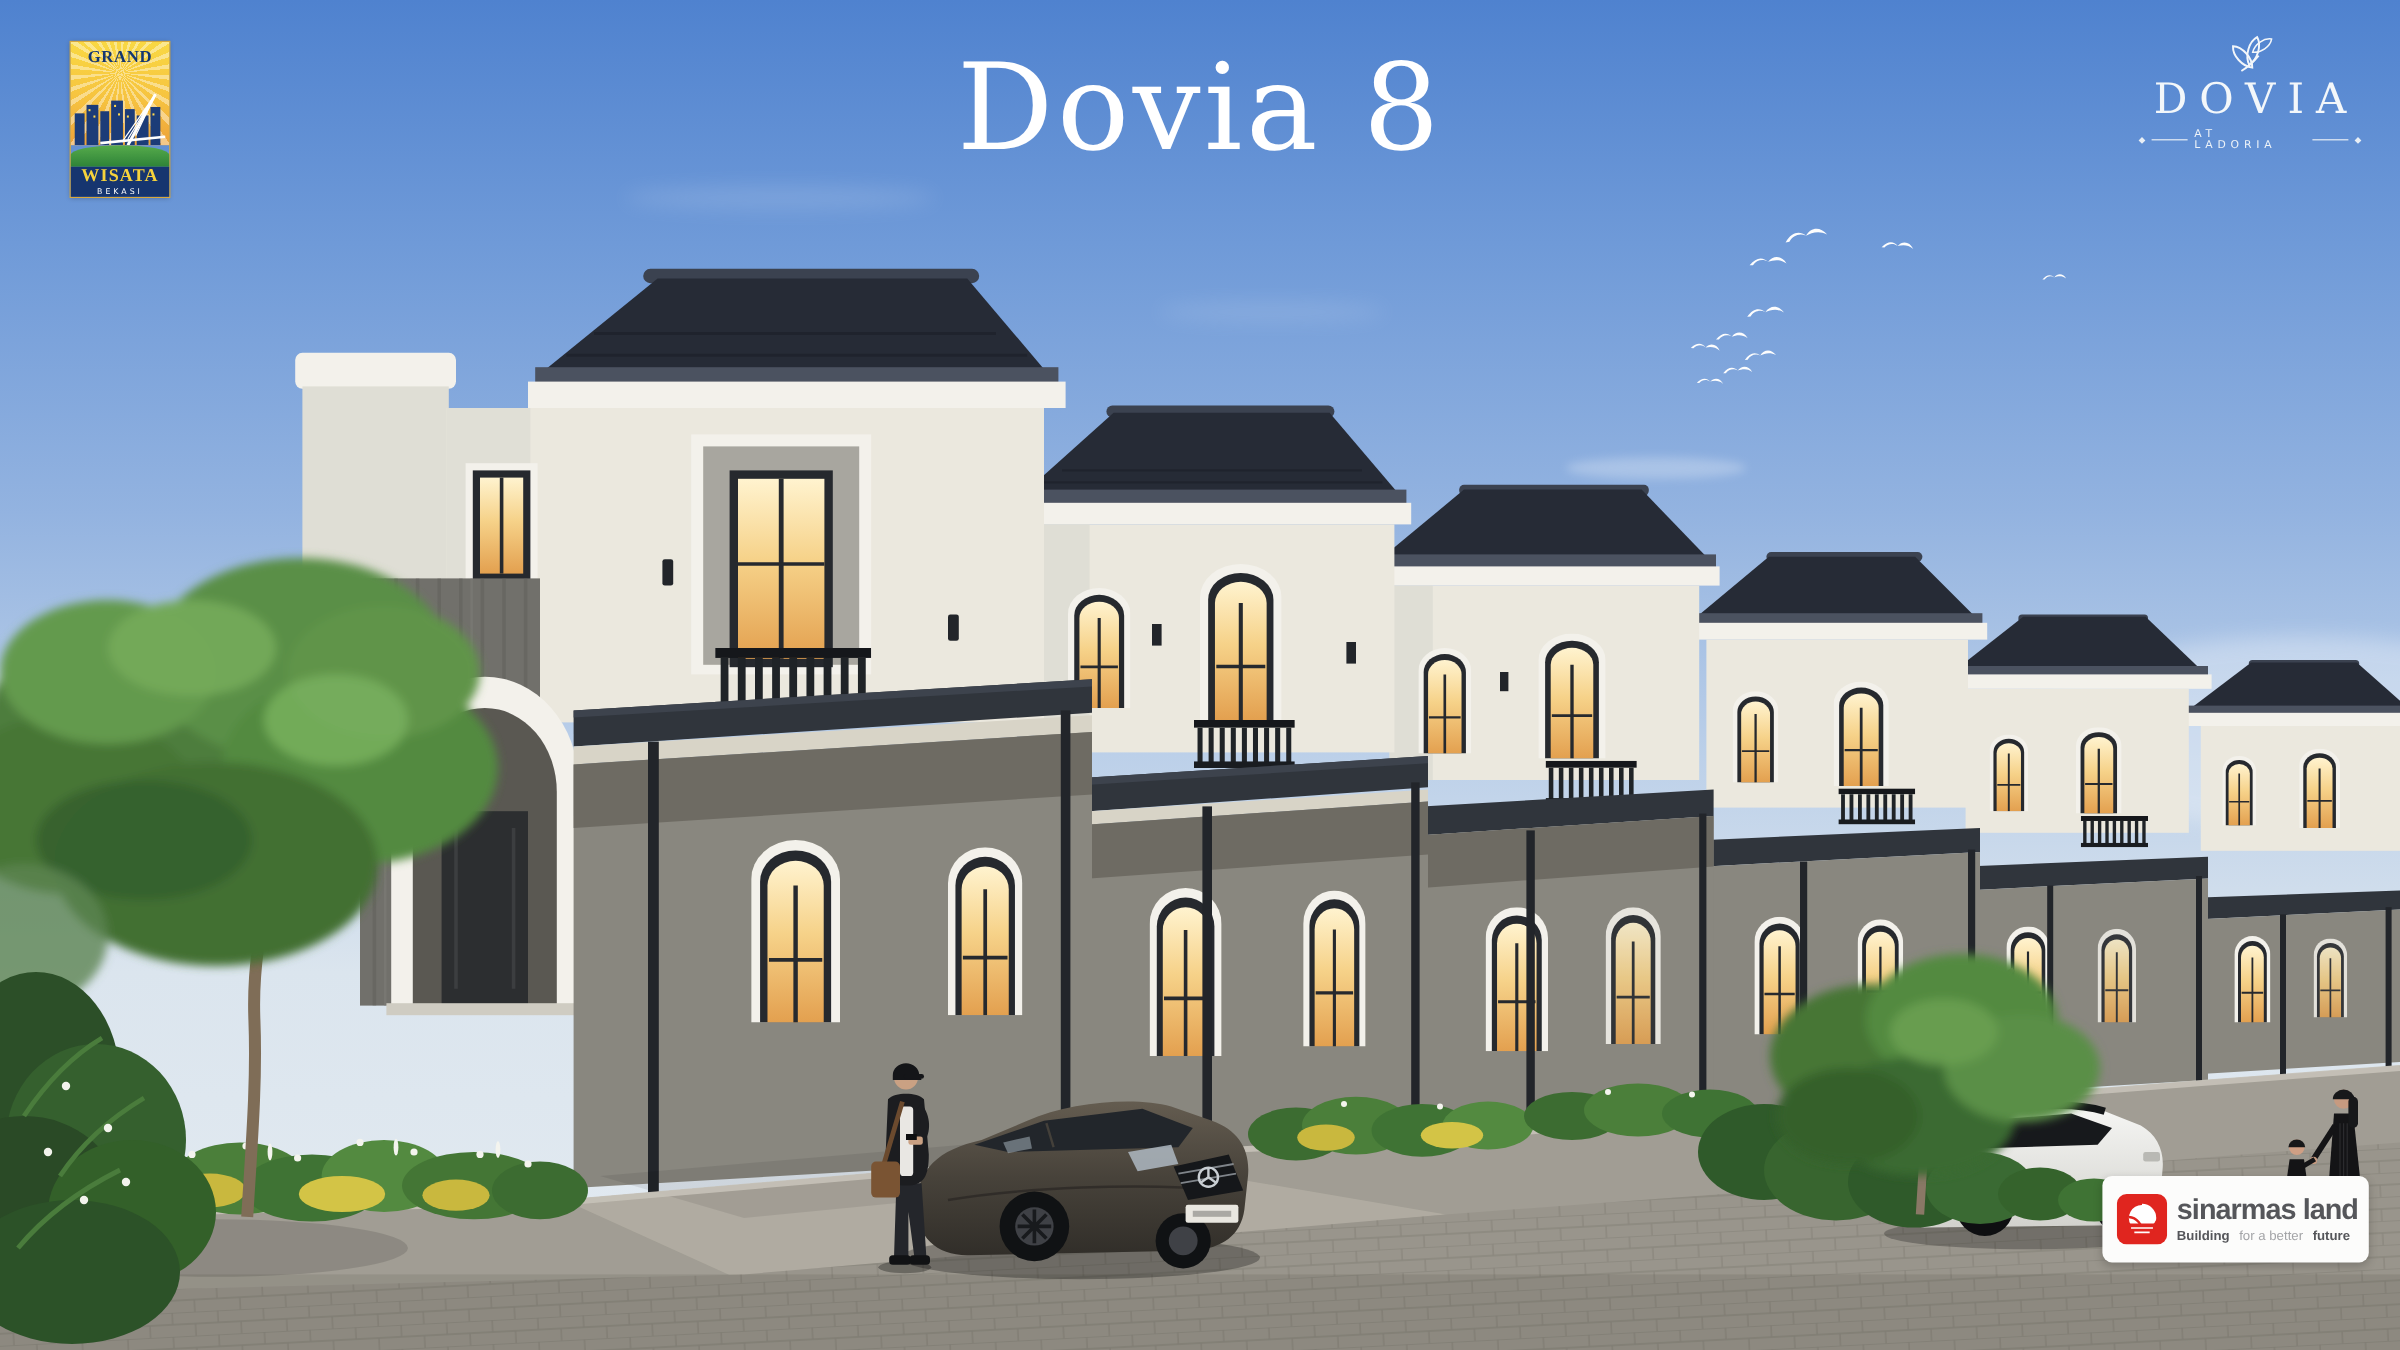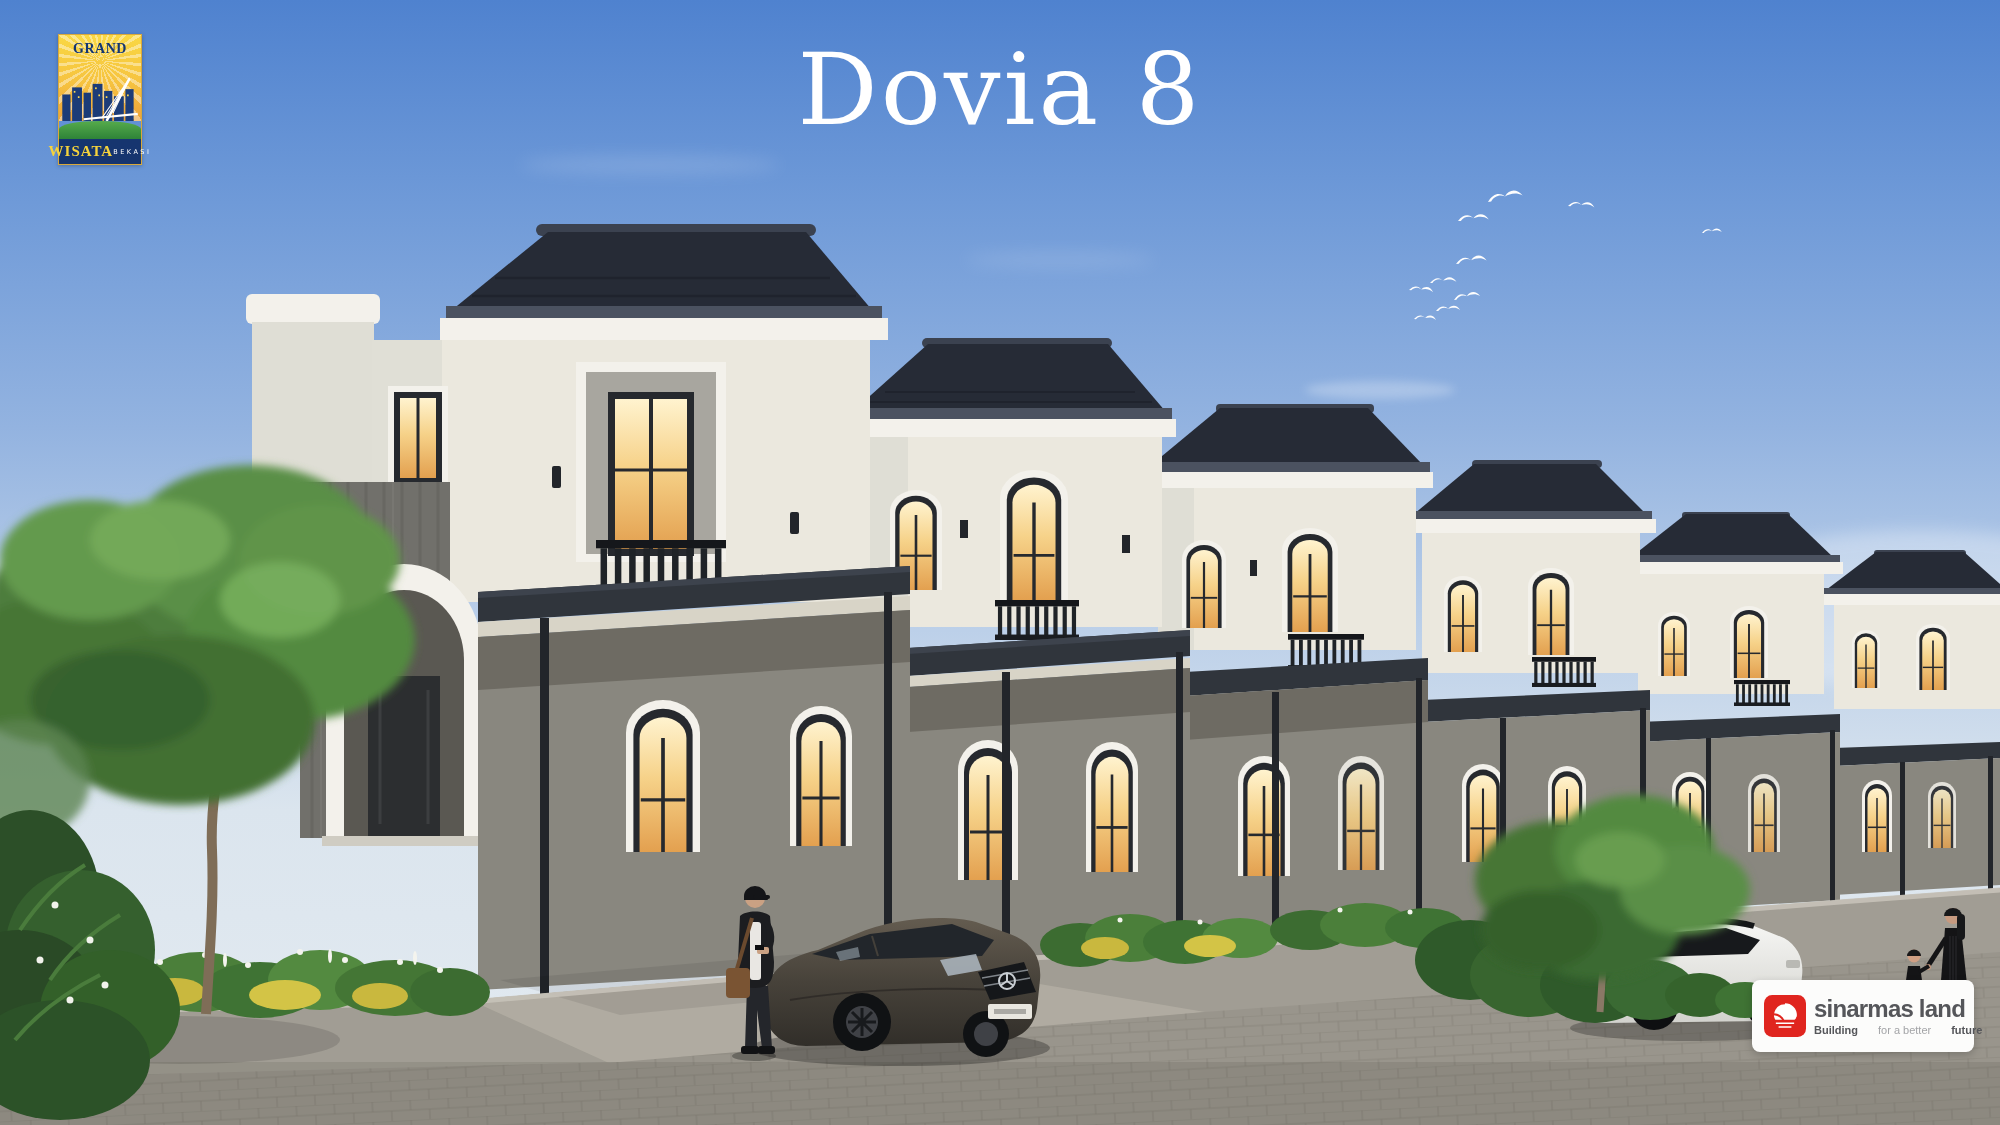--- a/index.html
+++ b/index.html
@@ -21,21 +21,21 @@
   .gw-logo{position:absolute;left:58px;top:34px;width:84px;height:131px;border:1.5px solid #d8a93c;
     box-sizing:border-box;display:flex;flex-direction:column;box-shadow:0 1px 4px rgba(0,0,0,.25);}
   .gw-top{position:relative;height:86px;overflow:hidden;
     background:linear-gradient(180deg,#f9d843 0%,#f6c340 55%,#eda23a 100%);}
   .gw-top::before{content:"";position:absolute;inset:0;
     background:repeating-conic-gradient(from -50deg at 50% 30%,rgba(255,255,255,.4) 0 5deg,rgba(255,255,255,0) 5deg 13deg);}
   .gw-grand{position:relative;text-align:center;margin-top:6px;font-family:"Liberation Serif",serif;
     font-weight:700;font-size:14px;color:#143672;letter-spacing:.5px;}
   .gw-skyline{position:absolute;left:0;bottom:0;width:100%;height:46px;}
   .gw-green{height:18px;background:linear-gradient(180deg,#56ab4b,#2e8338);border-radius:50% 50% 0 0/8px 8px 0 0;}
-  .gw-bottom{flex:1;background:#16356f;display:flex;flex-direction:row;align-items:center;justify-content:center;}
+  .gw-bottom{flex:1;background:#16356f;display:flex;flex-direction:column;align-items:center;justify-content:center;}
   .gw-wisata{font-family:"Liberation Serif",serif;font-weight:700;font-size:15px;color:#f6d33c;letter-spacing:1px;line-height:1;}
   .gw-bekasi{font-size:6.5px;color:#ffffff;letter-spacing:2.5px;margin-top:2px;line-height:1;}
 
   
   .title{position:absolute;left:50%;top:40px;transform:translateX(-50%);
     font-family:"DejaVu Serif",serif;font-size:100px;line-height:1;color:#ffffff;letter-spacing:3px;white-space:nowrap;}
 
   
   .dv-logo{position:absolute;left:1783px;top:16px;width:184px;display:flex;flex-direction:column;align-items:center;}
   .dv-flower{width:56px;height:48px;}
@@ -44,21 +44,21 @@
   .dv-rule{width:30px;height:1.5px;background:#e9eff5;}
   .dv-dia{width:4px;height:4px;background:#e9eff5;transform:rotate(45deg);}
   .dv-tag-text{font-size:9px;color:#eef3f8;letter-spacing:4px;line-height:1;}
 
   
   .sm-box{position:absolute;left:1752px;top:980px;width:222px;height:72px;background:#fcfcfb;border-radius:8px;
     box-shadow:0 3px 8px rgba(0,0,0,.2);display:flex;align-items:center;gap:8px;padding:0 12px;box-sizing:border-box;}
   .sm-icon{width:42px;height:42px;flex:0 0 auto;}
   .sm-text{display:flex;flex-direction:column;min-width:0;}
   .sm-brand{font-family:"Liberation Sans",sans-serif;font-weight:700;font-size:24px;letter-spacing:-.8px;color:#55565a;line-height:1.05;white-space:nowrap;}
-  .sm-tag{display:flex;gap:20px;font-family:"Liberation Sans",sans-serif;font-size:11px;margin-top:2px;white-space:nowrap;}
+  .sm-tag{display:flex;gap:8px;font-family:"Liberation Sans",sans-serif;font-size:11px;margin-top:2px;white-space:nowrap;}
   .sm-tag .b{font-weight:700;color:#55565a;}
   .sm-tag .l{font-weight:400;color:#a3a4a7;}
 </style>
 </head>
 <body>
 
 <div class="canvas">
 
   <svg class="scene" viewBox="0 0 2000 1125" xmlns="http://www.w3.org/2000/svg">
     <defs>
@@ -482,20 +482,38 @@
     </div>
     <div class="gw-green"></div>
     <div class="gw-bottom">
       <div class="gw-wisata">WISATA</div>
       <div class="gw-bekasi">BEKASI</div>
     </div>
   </div>
 
   <div class="title">Dovia 8</div>
 
+  <div class="dv-logo">
+    <svg class="dv-flower" viewBox="0 0 70 60">
+      <g fill="none" stroke="#f2f6fa" stroke-width="2">
+        <path transform="translate(28,40) rotate(-42)" d="M0,-16 C7,-9 7,6 0,14 C-7,6 -7,-9 0,-16 Z"></path>
+        <path transform="translate(38,34) rotate(16)" d="M0,-16 C7,-9 7,6 0,14 C-7,6 -7,-9 0,-16 Z"></path>
+        <path transform="translate(47,28) rotate(55) scale(.8)" d="M0,-16 C7,-9 7,6 0,14 C-7,6 -7,-9 0,-16 Z"></path>
+        <path d="M26,54 Q36,48 44,38"></path>
+      </g>
+    </svg>
+    <div class="dv-name">DOVIA</div>
+    <div class="dv-tag">
+      <span class="dv-dia"></span>
+      <span class="dv-rule"></span>
+      <span class="dv-tag-text">AT LADORIA</span>
+      <span class="dv-rule"></span>
+      <span class="dv-dia"></span>
+    </div>
+  </div>
 
   <div class="sm-box">
     <svg class="sm-icon" viewBox="0 0 46 46">
       <rect x="0" y="0" width="46" height="46" rx="9" fill="#e0251f"></rect>
       <circle cx="23" cy="22" r="13" fill="#ffffff"></circle>
       <g fill="none" stroke="#e0251f" stroke-width="2.2">
         <path d="M12,29 A13,13 0 0 1 23,9"></path>
         <path d="M16,32 A16,16 0 0 0 37,24"></path>
         <path d="M23,35 A13,13 0 0 0 11,21"></path>
       </g>

